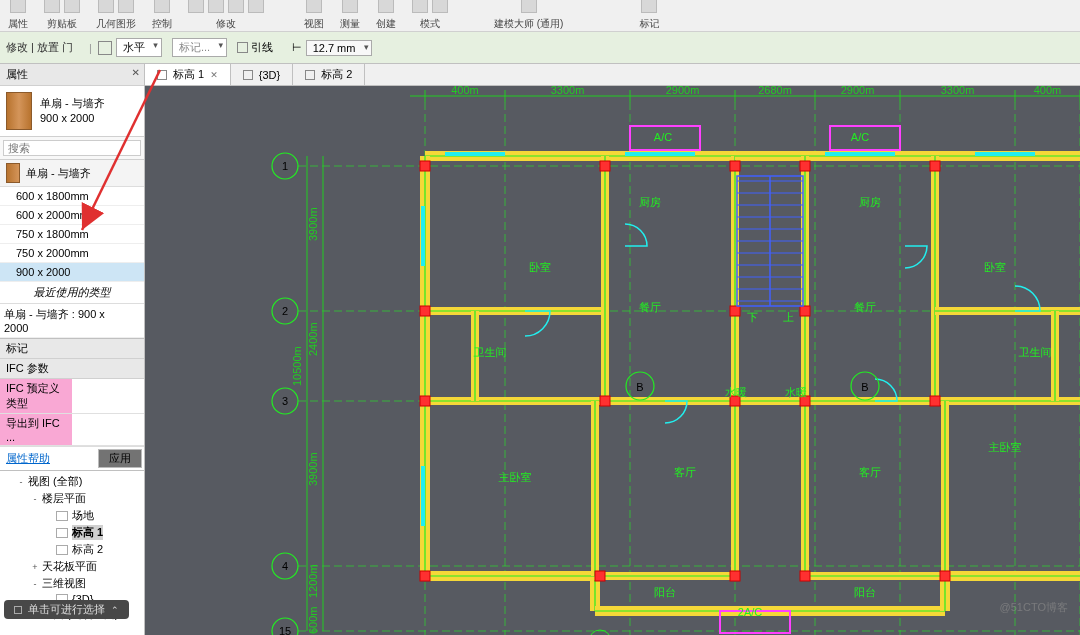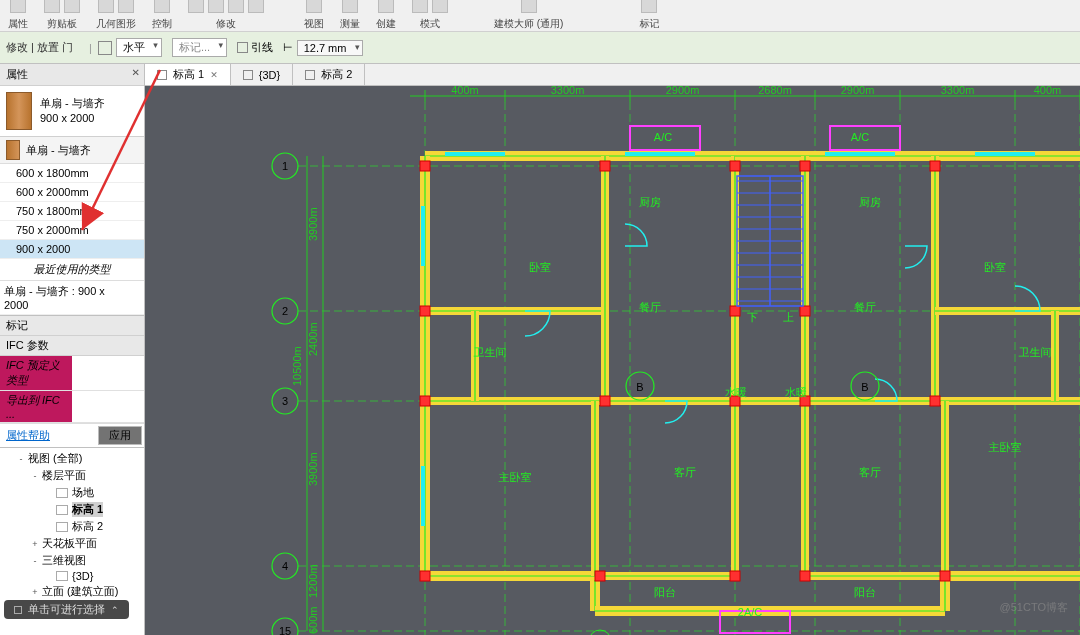--- a/index.html
+++ b/index.html
@@ -32,21 +32,21 @@
 
 .dropdown-area { background: #fff; border-bottom: 1px solid #c0c0c0; font-size: 11px; }
 .dropdown-header { display: flex; align-items: center; padding: 3px 6px; background: #f4f4f4; border-bottom: 1px solid #ddd; }
 .dropdown-header .door-mini { width: 14px; height: 20px; background: linear-gradient(to right, #b8732e, #d4955a); border: 1px solid #8b5a2b; margin-right: 6px; }
 .dropdown-item { padding: 3px 16px; border-bottom: 1px solid #eee; }
 .dropdown-item.selected { background: #cde5f5; }
 .dropdown-recent { text-align: center; font-style: italic; padding: 3px; border-bottom: 1px solid #ddd; }
 
 .props { flex: 0 0 auto; background: #fff; font-size: 11px; }
 .props-row { display: flex; border-bottom: 1px solid #e0e0e0; }
-.props-label { flex: 1; padding: 2px 6px; background: #be185d; font-style: italic; }
+.props-label { flex: 1; padding: 2px 6px; background: #f9a8d4; }
 .props-val { flex: 1; padding: 2px 6px; }
 .props-header-row { background: #e8e8e8; font-weight: normal; padding: 2px 6px; border-bottom: 1px solid #d0d0d0; position: relative; }
 .props-help { color: #0066cc; text-decoration: underline; padding: 3px 6px; }
 .props-apply { float: right; background: #737373; border: 1px solid #bbb; padding: 1px 10px; margin: 2px; font-size: 11px; }
 
 .browser { flex: 1; background: #fff; overflow-y: auto; font-size: 11px; border-top: 1px solid #c0c0c0; }
 .browser-header { background: #e8e8e8; padding: 3px 6px; border-bottom: 1px solid #c0c0c0; }
 .tree { padding: 2px; }
 .tree-item { padding: 1px 0 1px 14px; display: flex; align-items: center; white-space: nowrap; }
 .tree-item.l1 { padding-left: 14px; }
@@ -150,38 +150,41 @@
     </div>
 </div>
 
 <div class="optionbar">
   <span class="optionbar-text">修改 | 放置 门</span>
   <span style="margin:0 6px;color:#999">|</span>
   <span style="width:14px;height:14px;border:1px solid #888;margin-right:4px;"></span>
   <span class="optionbar-dropdown">水平</span>
   <span class="optionbar-dropdown" style="color:#888;">标记...</span>
   <span class="checkbox-box"></span>
-  <span style="margin-right:10px;">引线</span>
+  <span style="margin-right:19px;">引线</span>
   <span style="margin-right:4px;">⊢</span>
   <span class="optionbar-dropdown" style="background:#f8f8f8;">12.7 mm</span>
 </div>
 
 <div class="main">
 
   <div class="sidebar">
     <div class="panel-header">
       <span>属性</span>
       <span class="panel-close">✕</span>
     </div>
     <div class="type-selector">
       <div class="door-preview"></div>
       <div class="type-text">
         <div>单扇 - 与墙齐</div>
         <div>900 x 2000</div>
       </div>
+    </div>
+    <div class="search-bar">
+      <input class="search-input" placeholder="搜索" style="">
     </div>
     <div class="dropdown-area">
       <div class="dropdown-header">
         <div class="door-mini"></div>
         <span>单扇 - 与墙齐</span>
       </div>
       <div class="dropdown-item">600 x 1800mm</div>
       <div class="dropdown-item">600 x 2000mm</div>
       <div class="dropdown-item">750 x 1800mm</div>
       <div class="dropdown-item">750 x 2000mm</div>

